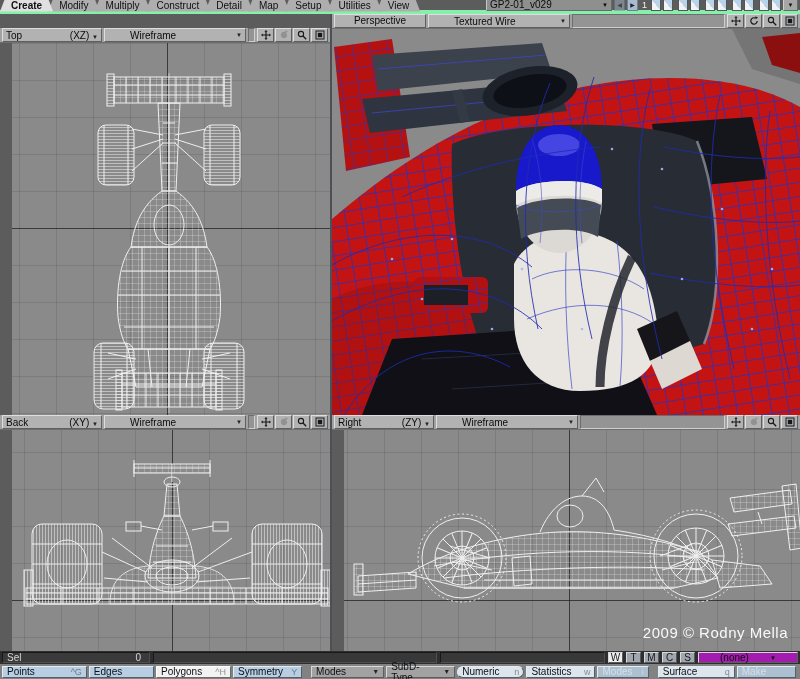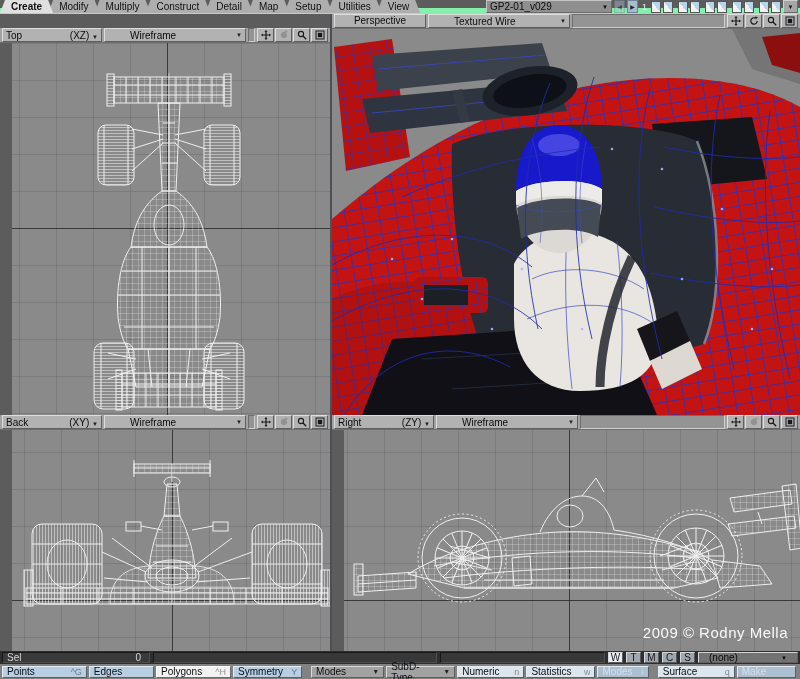--- a/index.html
+++ b/index.html
@@ -1,21 +1,21 @@
 <!DOCTYPE html>
 <html><head>
 <meta charset="utf-8">
 <style>
   html,body{margin:0;padding:0;background:#444;}
   #app{position:relative;width:800px;height:679px;overflow:hidden;
        font-family:"Liberation Sans",sans-serif;font-size:10px;color:#111;
        background:#5c5c5c;user-select:none;}
   
   #menubar{position:absolute;left:0;top:0;width:800px;height:14px;background:#5c5c5c;
-           display:flex;align-items:flex-start;border-bottom:6px solid #86efac;box-sizing:border-box;}
+           display:flex;align-items:center;border-bottom:4px solid #86efac;box-sizing:border-box;}
   .tab{height:13px;line-height:13px;padding:0 11px;margin-right:-5px;background:#aeaeae;
        clip-path:polygon(0 100%,5px 0,calc(100% - 5px) 0,100% 100%);color:#101010;cursor:default;}
   .tab.active{background:#e0e0e0;z-index:3;position:relative;font-weight:bold;}
   #menubar-right{margin-left:auto;display:flex;align-items:center;gap:2px;padding:0 2px 1px 0;}
   .obj-dd{width:118px;height:11px;background:#8f8f8f;border:1px solid #6a6a6a;border-top-color:#c6c6c6;border-left-color:#c6c6c6;
           display:flex;align-items:center;justify-content:space-between;padding:0 3px;color:#0c0c0c;}
   .nav-btn{width:9px;height:11px;background:#a9bccd;border:1px solid #708396;display:flex;align-items:center;justify-content:center;
            font-size:6px;color:#223;}
   .nav-btn.dim{opacity:.45;}
   .layer-num{color:#f0f0f0;padding:0 2px;font-size:9px;}
@@ -57,22 +57,22 @@
   
   #status-row{position:absolute;left:0;top:651px;width:800px;height:13px;background:#2e2e2e;
               display:flex;align-items:center;gap:3px;padding:0 2px;box-sizing:border-box;}
   .sel-box{width:148px;height:11px;background:#3a3a3a;border:1px solid #181818;border-bottom-color:#4e4e4e;border-right-color:#4e4e4e;
            color:#d6d6d6;display:flex;justify-content:space-between;align-items:center;padding:0 8px 0 4px;box-sizing:border-box;}
   .info-field{height:11px;background:#383838;border:1px solid #181818;border-bottom-color:#4e4e4e;border-right-color:#4e4e4e;box-sizing:border-box;}
   .if1{flex:1.9;} .if2{flex:1.1;}
   .vmap-btn{width:15px;height:11px;background:#9fa6ad;border:1px solid #565a5e;border-top-color:#d5d9dd;border-left-color:#d5d9dd;
             display:flex;align-items:center;justify-content:center;color:#15181c;box-sizing:border-box;}
   .vmap-btn.active{background:#eeeeee;}
-  .vmap-dd{width:100px;height:11px;background:#737373;border:1px solid #5f5f5f;border-top-color:#d6d6d6;border-left-color:#d6d6d6;
-           display:flex;align-items:center;justify-content:space-between;padding:0 10px;box-sizing:border-box;color:#0a0a0a;}
+  .vmap-dd{width:100px;height:11px;background:#a21caf;border:1px solid #5f5f5f;border-top-color:#d6d6d6;border-left-color:#d6d6d6;
+           display:flex;align-items:center;justify-content:space-between;padding:0 21px;box-sizing:border-box;color:#0a0a0a;}
   .vmap-dd .arr{font-size:6px;}
   #toolbar-row{position:absolute;left:0;top:664px;width:800px;height:15px;background:#828282;
                display:flex;align-items:center;gap:2px;padding:0 2px;box-sizing:border-box;}
   .tb-btn{height:12px;display:flex;align-items:center;padding:0 4px;box-sizing:border-box;gap:3px;
           border:1px solid #53606c;border-top-color:#e4edf4;border-left-color:#e4edf4;color:#0c0f14;}
   .tb-btn .sc{margin-left:auto;opacity:.45;font-size:9px;}
   .btn-blue{background:#b7cee3;}
   .btn-white{background:#f2f2f2;border-color:#6a6a6a;border-top-color:#ffffff;border-left-color:#ffffff;}
   .btn-gray{background:#a2a2a2;border-color:#5d5d5d;border-top-color:#d9d9d9;border-left-color:#d9d9d9;}
   .btn-gray .sc{opacity:.85;font-size:7px;}
@@ -515,21 +515,21 @@
       </div>
     <div class="tb-sep"></div>
     <div class="tb-btn btn-gray" style="width:74px;">
       <span>Modes</span>
         <span class="sc">▼</span>
       </div>
     <div class="tb-btn btn-gray" style="width:70px;">
       <span>SubD-Type</span>
         <span class="sc">▼</span>
       </div>
-    <div class="tb-btn btn-pale" style="width:68px;">
+    <div class="tb-btn btn-pale" style="width:68px;border-radius:6px;">
       <span>Numeric</span>
         <span class="sc">n</span>
       </div>
     <div class="tb-btn btn-pale" style="width:70px;">
       <span>Statistics</span>
         <span class="sc">w</span>
       </div>
     <div class="tb-btn btn-dis" style="width:52px;">
       <span>Modes</span>
         <span class="sc">i</span>

